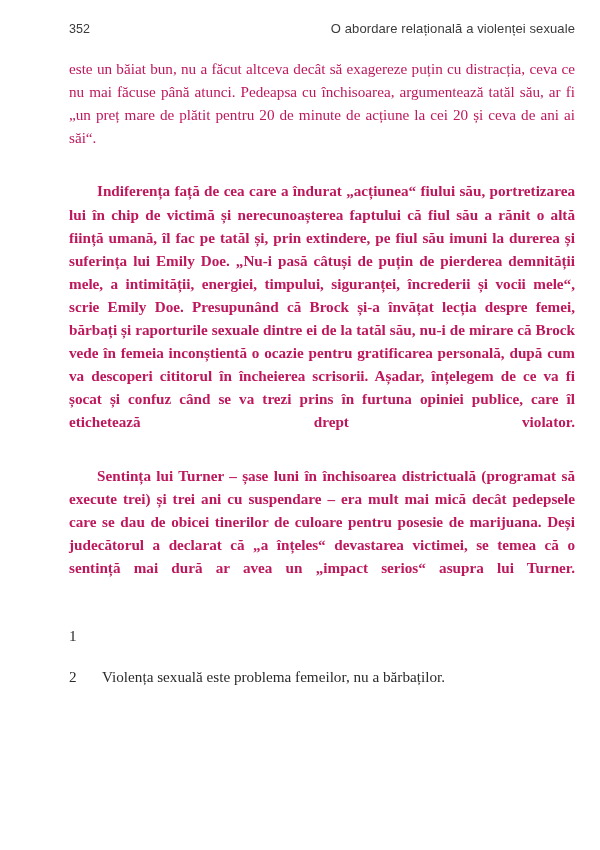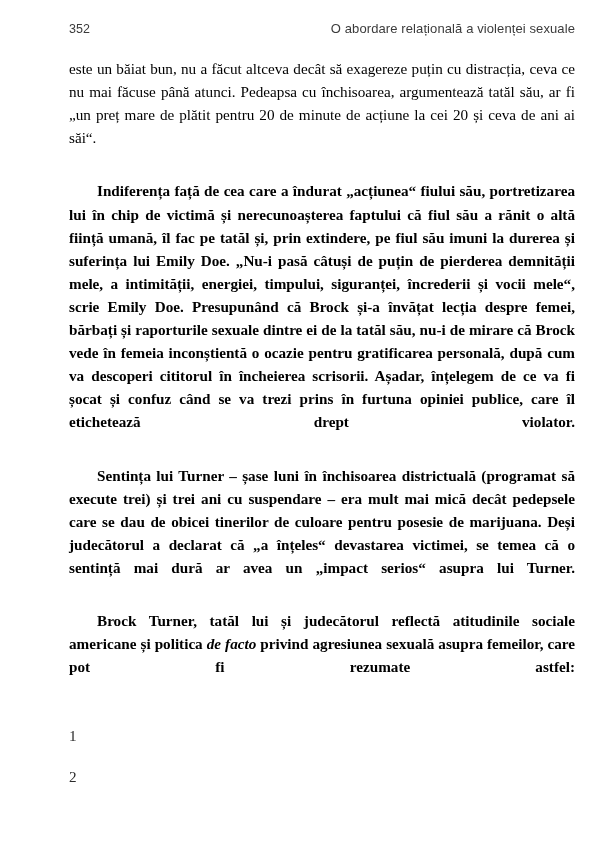--- a/index.html
+++ b/index.html
@@ -55,21 +55,21 @@
     top: 57px;
     left: 47px;
     width: 506px;
   }
 
   p.body {
     margin: 0;
     font-family: "Liberation Serif", "DejaVu Serif", serif;
     font-size: 15.2px;
     line-height: 23.1px;
-    color: #000000;
+    color: #be185d;
     text-align: justify;
     text-justify: inter-word;
     hyphens: manual;
     -webkit-hyphens: manual;
   }
 
   p.body.indent {
     text-indent: 28px;
   }
 
@@ -149,26 +149,26 @@
   </div>
 
   <div class="textblock">
 
     <p class="body">este un băiat bun, nu a făcut altceva decât să exagereze puțin cu distracția, ceva ce nu mai făcuse până atunci. Pedeapsa cu închisoarea, argumentează tatăl său, ar fi „un preț mare de plătit pentru 20 de minute de acțiune la cei 20 și ceva de ani ai săi“.</p>
 
     <p class="body indent">Indiferența față de cea care a îndurat „acțiunea“ fiului său, portretizarea lui în chip de victimă și nerecunoașterea faptului că fiul său a rănit o altă ființă umană, îl fac pe tatăl și, prin extindere, pe fiul său imuni la durerea și suferința lui Emily Doe. „Nu-i pasă câtuși de puțin de pierderea demnității mele, a intimității, energiei, timpului, siguranței, încrederii și vocii mele“, scrie Emily Doe. Presupunând că Brock și-a învățat lecția despre femei, bărbați și raporturile sexuale dintre ei de la tatăl său, nu-i de mirare că Brock vede în femeia inconștientă o ocazie pentru gratificarea personală, după cum va descoperi cititorul în încheierea scrisorii. Așadar, înțelegem de ce va fi șocat și confuz când se va trezi prins în furtuna opiniei publice, care îl etichetează drept violator.</p>
 
     <p class="body indent">Sentința lui Turner – șase luni în închisoarea districtuală (programat să execute trei) și trei ani cu suspendare – era mult mai mică decât pedepsele care se dau de obicei tinerilor de culoare pentru posesie de marijuana. Deși judecătorul a declarat că „a înțeles“ devastarea victimei, se temea că o sentință mai dură ar avea un „impact serios“ asupra lui Turner.</p>
 
-    <p class="body indent"><span>Brock Turner, tatăl lui și judecătorul reflectă atitudinile sociale americane și politica </span><em class="italic">de facto</em><span> privind agresiunea sexuală asupra femeilor, care pot fi rezumate astfel:</span></p>
 
     <ol class="numlist">
       <li class="numitem">
         <span class="item-num">1</span>
       </li>
       <li class="numitem">
         <span class="item-num">2</span>
+        <span class="item-text">Violența sexuală este problema femeilor, nu a bărbaților.</span>
       </li>
 
     </ol>
 
   </div>
 </div>
 
 </body></html>

